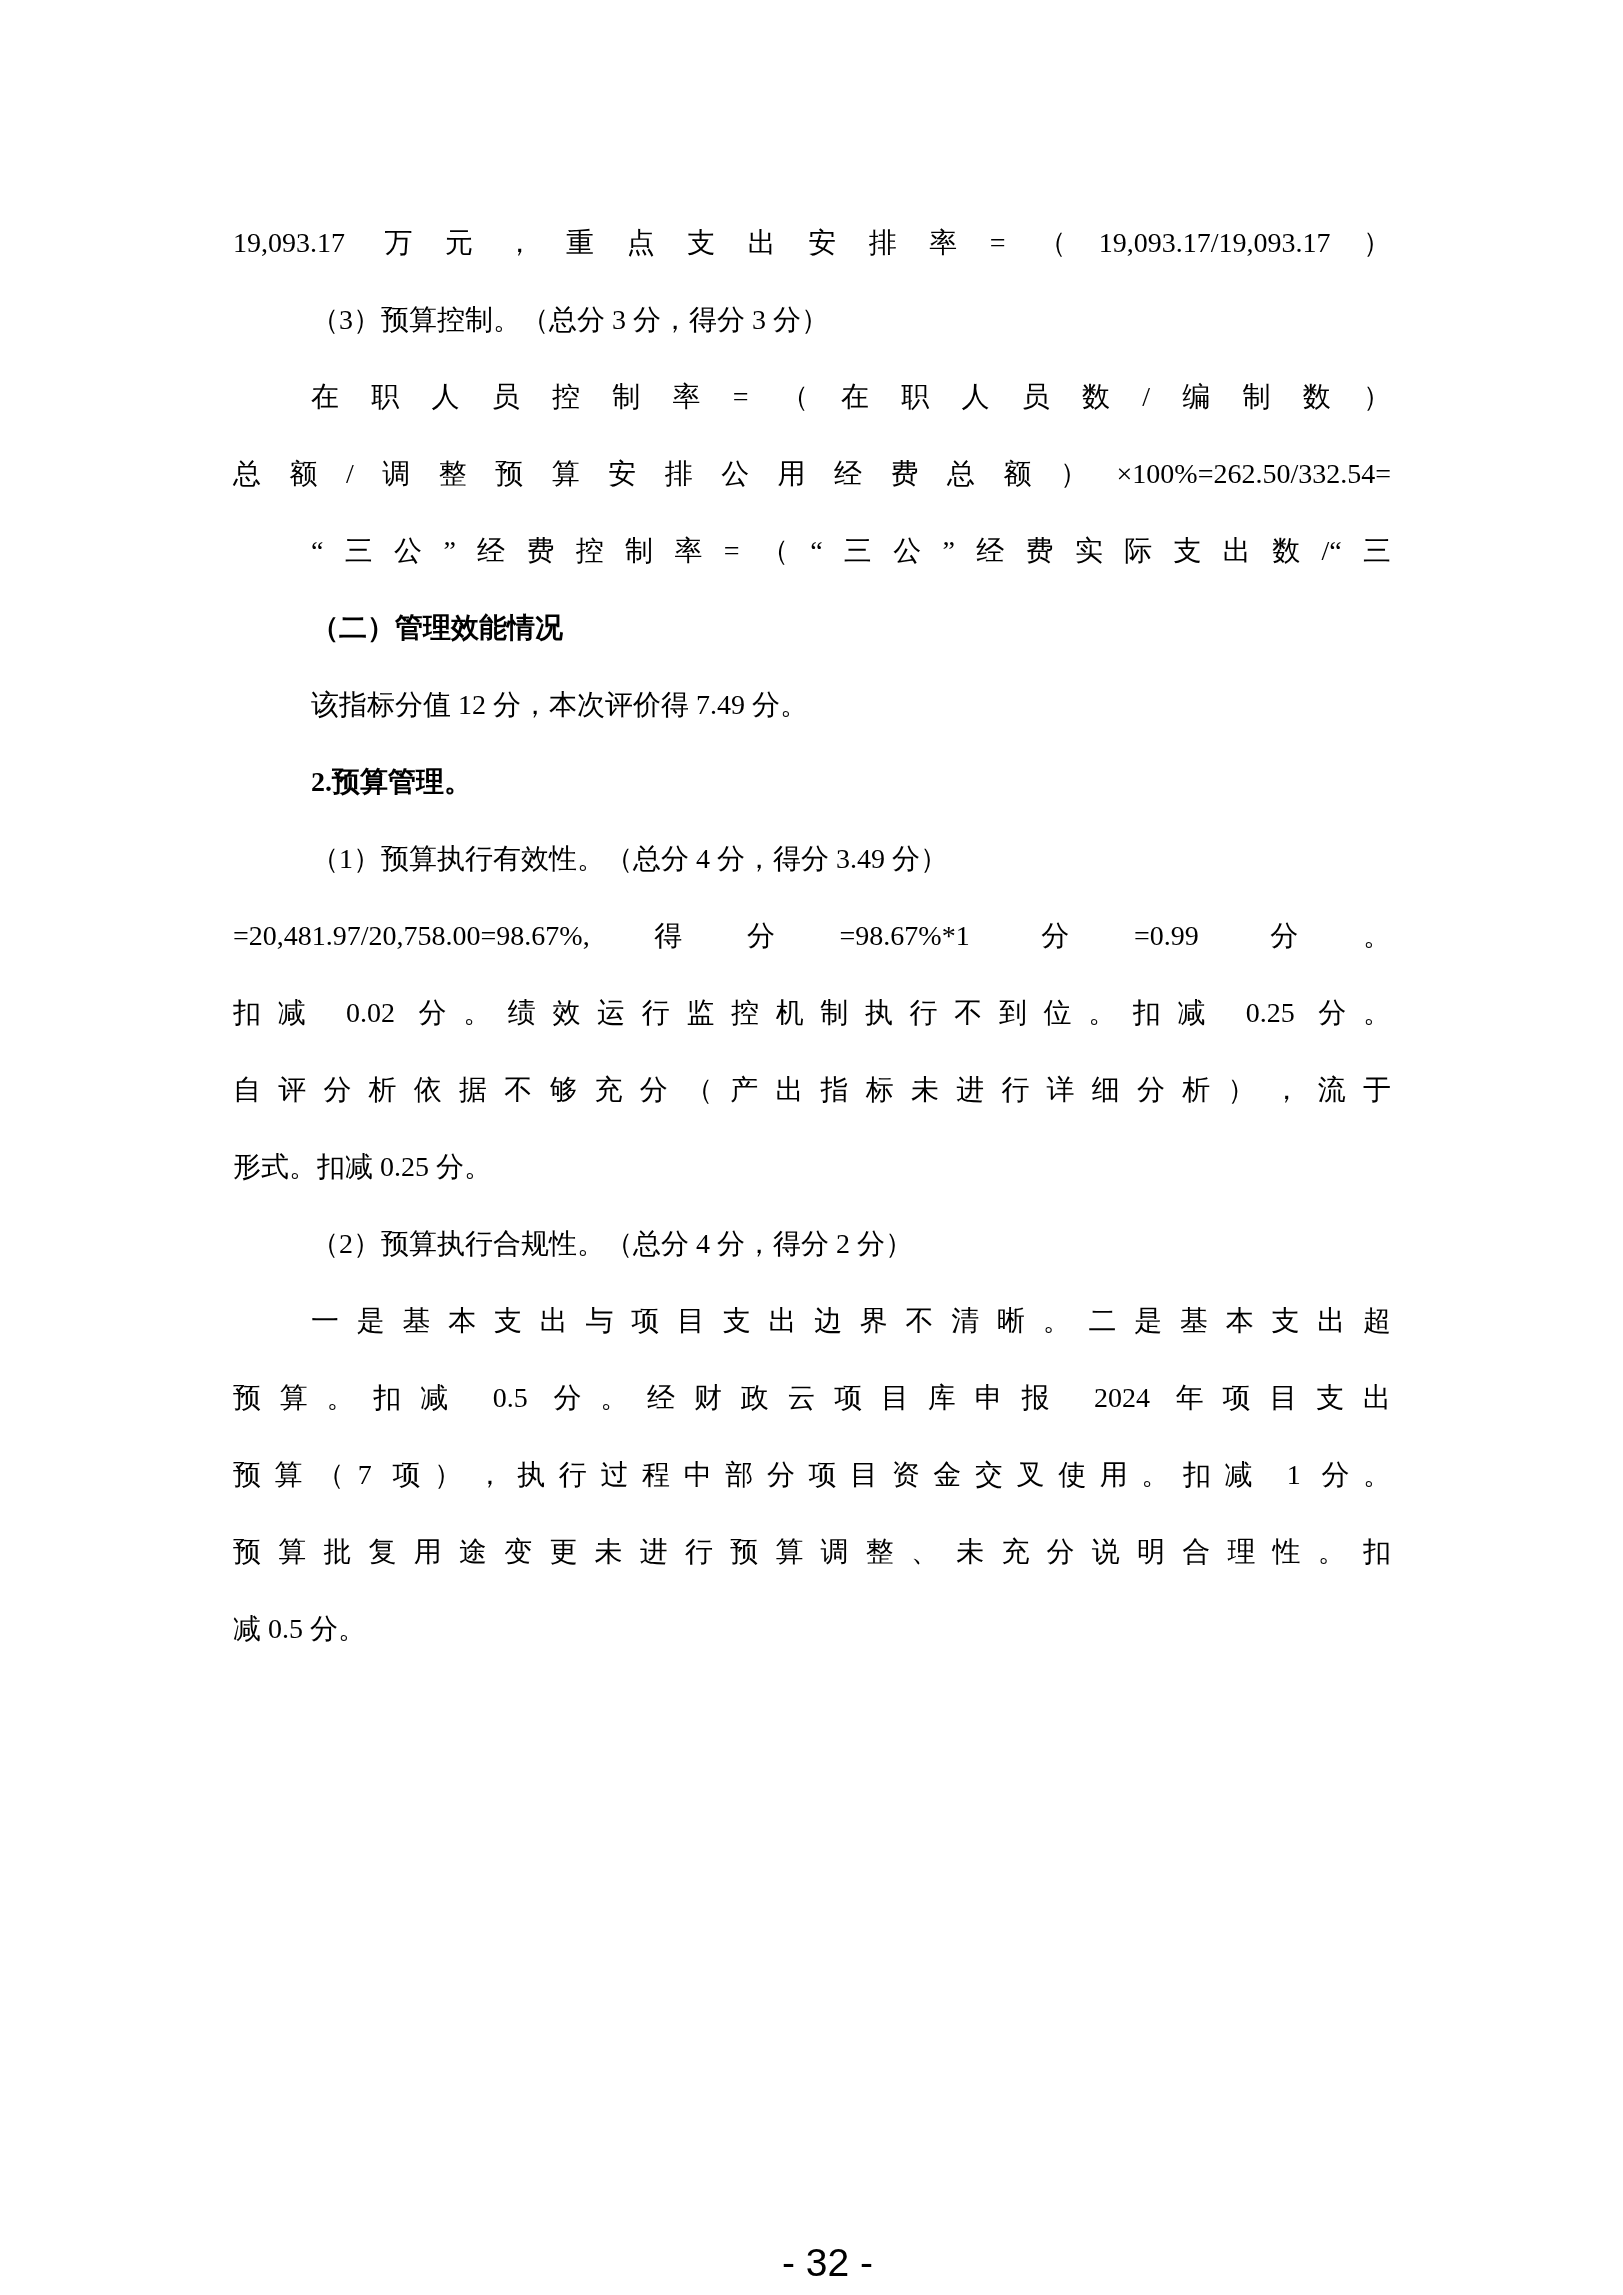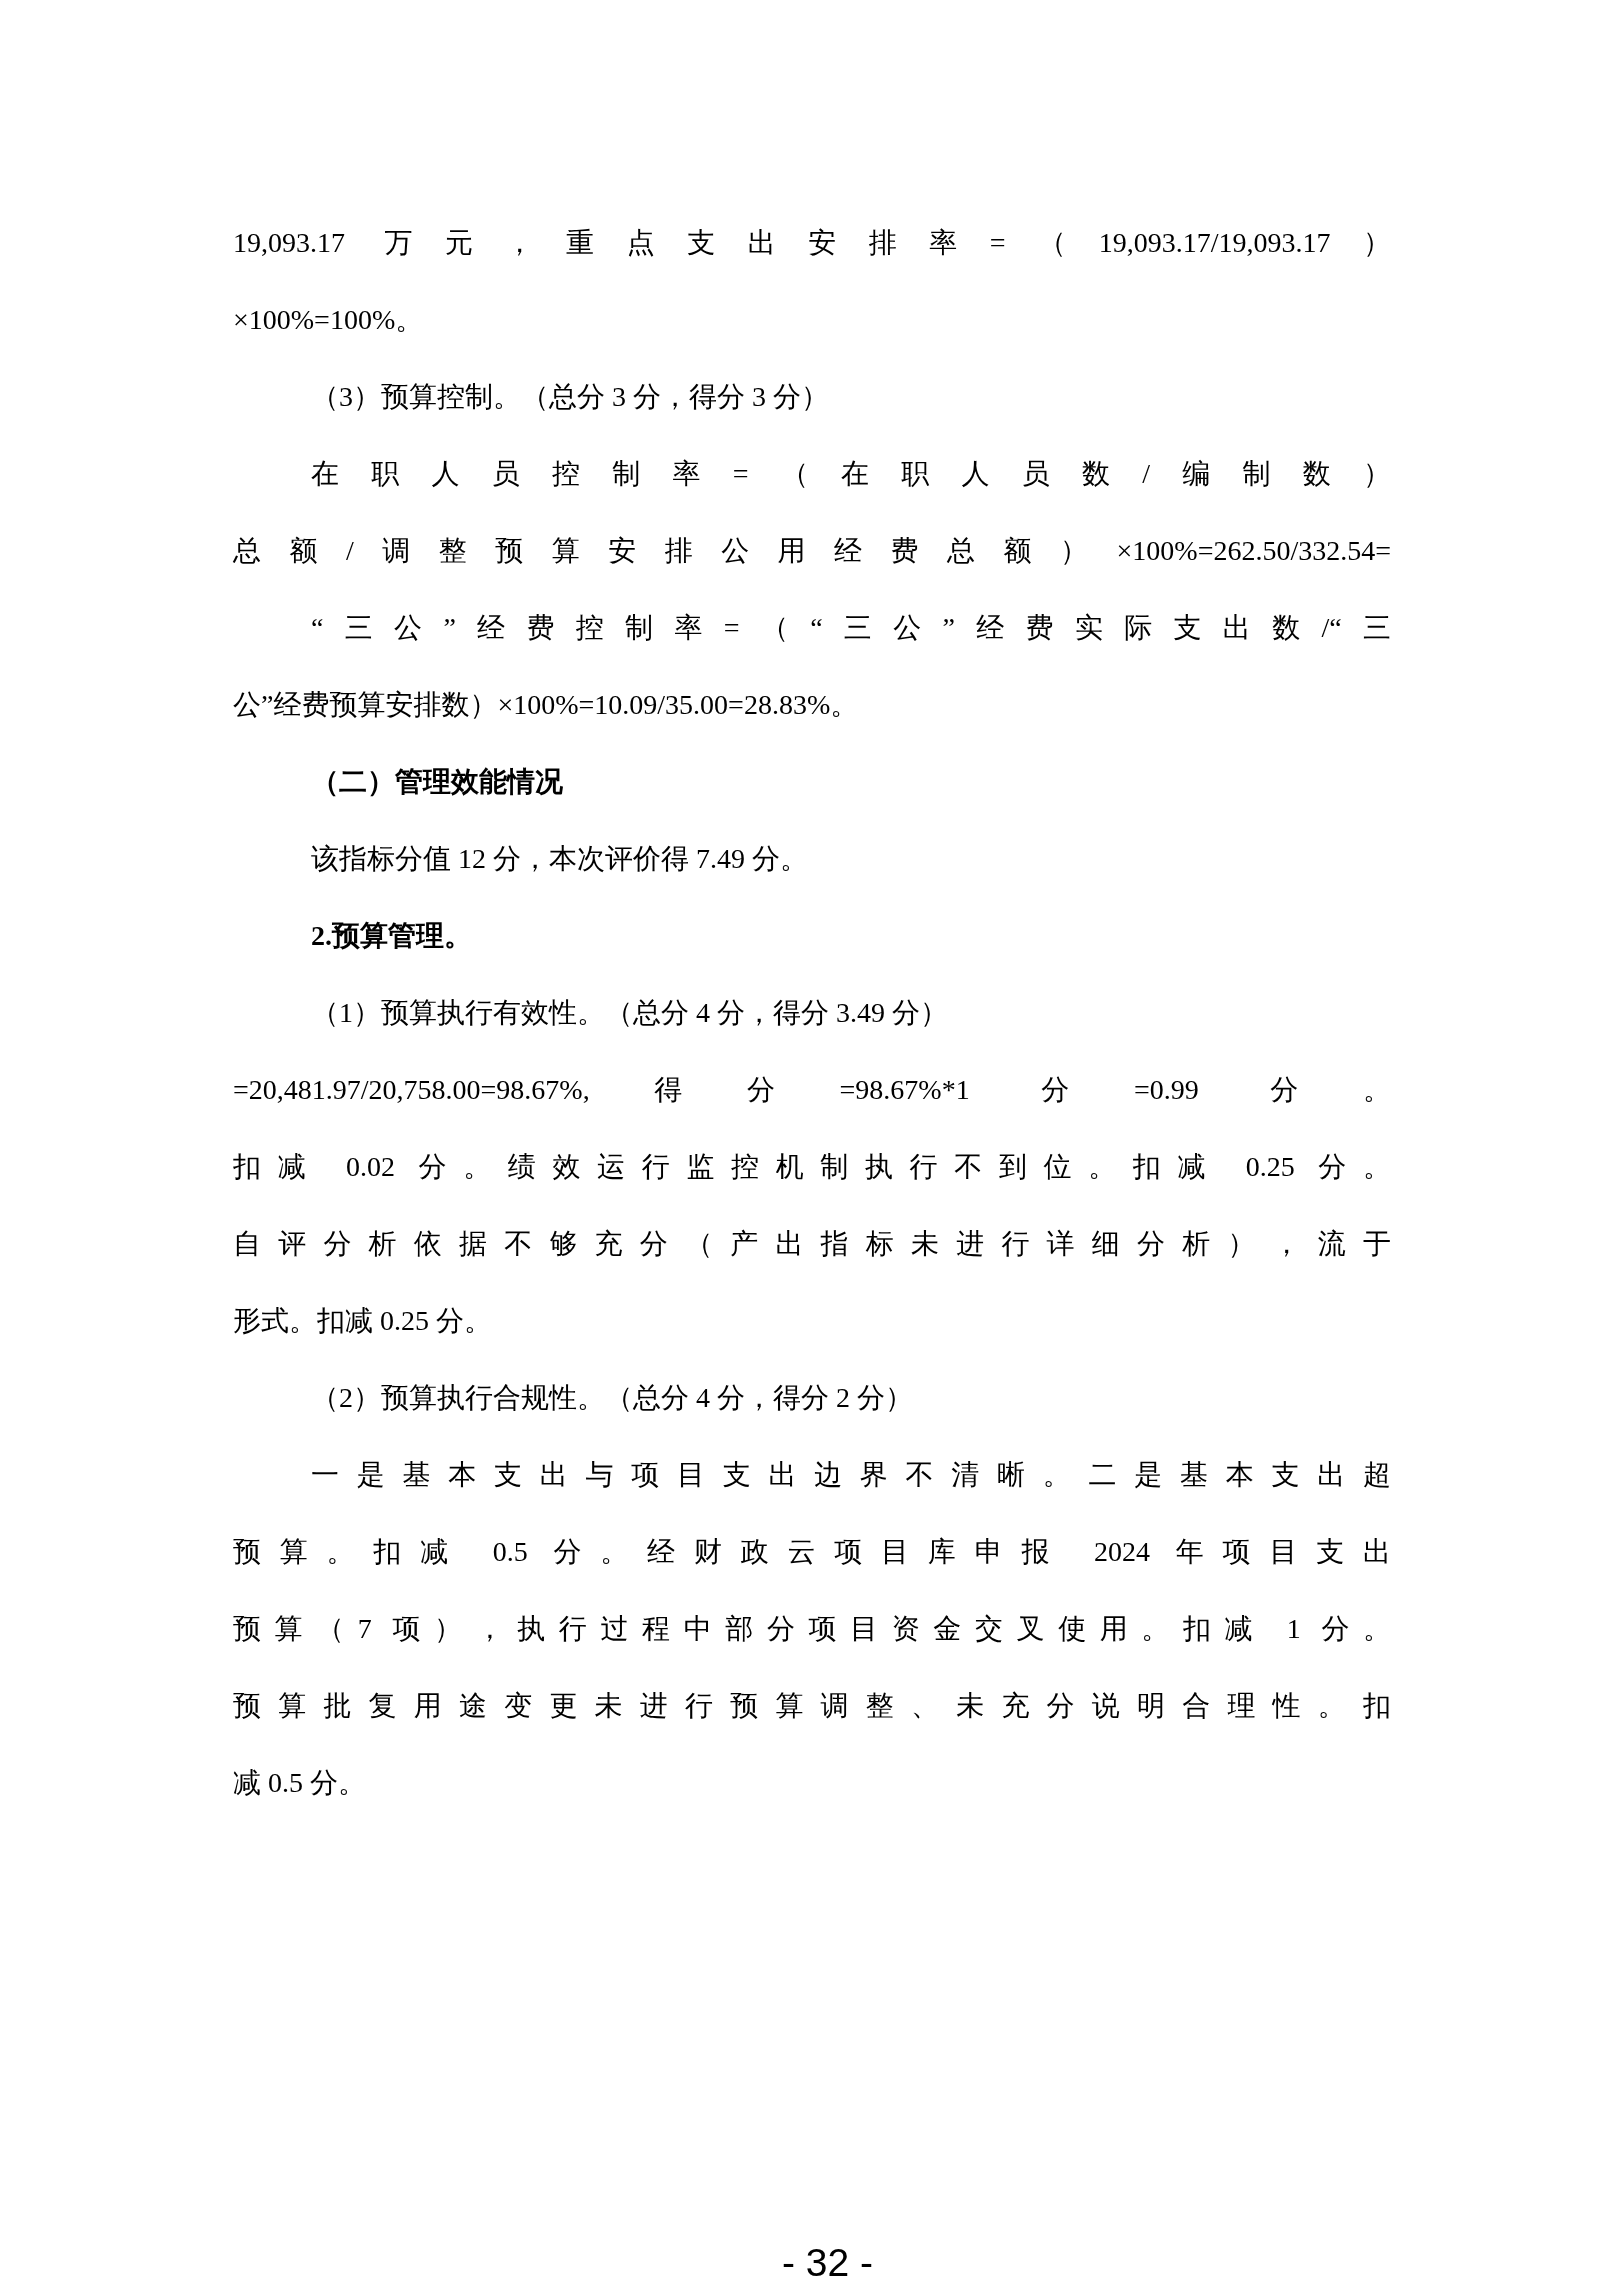--- a/index.html
+++ b/index.html
@@ -51,26 +51,24 @@
     line-height: 44px;
     color: #000000;
   }
 </style>
 </head>
 <body>
 
 <div class="page">
   <div class="doc-body">
     <div class="line stretch">19,093.17 万元，重点支出安排率=（19,093.17/19,093.17）</div>
-    <div class="line">×100%=100%。</div>
     <div class="line indent">（3）预算控制。（总分 3 分，得分 3 分）</div>
     <div class="line indent stretch">在职人员控制率=（在职人员数/编制数）</div>
     <div class="line stretch">总额/调整预算安排公用经费总额）×100%=262.50/332.54=</div>
     <div class="line indent stretch">“三公”经费控制率=（“三公”经费实际支出数/“三</div>
-    <div class="line">公”经费预算安排数）×100%=10.09/35.00=28.83%。</div>
     <div class="line indent bold">（二）管理效能情况</div>
     <div class="line indent">该指标分值 12 分，本次评价得 7.49 分。</div>
     <div class="line indent bold">2.预算管理。</div>
     <div class="line indent">（1）预算执行有效性。（总分 4 分，得分 3.49 分）</div>
     <div class="line stretch">=20,481.97/20,758.00=98.67%,得分=98.67%*1 分=0.99 分。</div>
     <div class="line stretch">扣减 0.02 分。绩效运行监控机制执行不到位。扣减 0.25 分。</div>
     <div class="line stretch">自评分析依据不够充分（产出指标未进行详细分析），流于</div>
     <div class="line">形式。扣减 0.25 分。</div>
     <div class="line indent">（2）预算执行合规性。（总分 4 分，得分 2 分）</div>
     <div class="line indent stretch">一是基本支出与项目支出边界不清晰。二是基本支出超</div>

